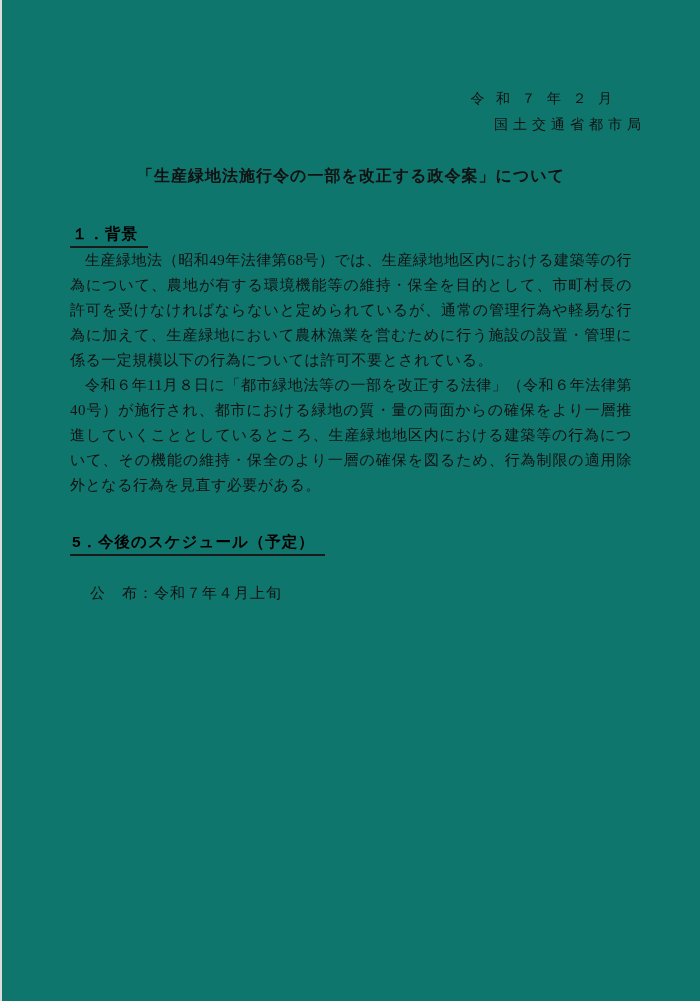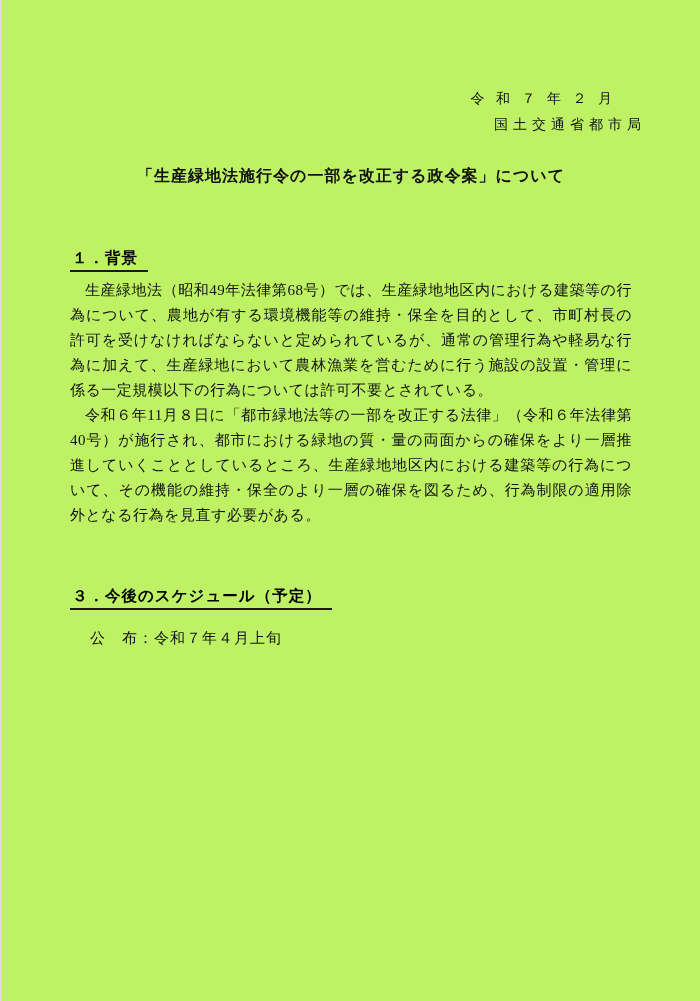--- a/index.html
+++ b/index.html
@@ -4,21 +4,21 @@
 <style>
   html, body {
     margin: 0;
     padding: 0;
     background: #ffffff;
   }
   .page {
     position: relative;
     width: 700px;
     height: 1001px;
-    background: #bef264;
+    background: #0f766e;
     border-left: 2px solid #dcdcdc;
     box-sizing: border-box;
     color: #111111;
     font-family: "Liberation Serif", "DejaVu Serif", serif;
     overflow: hidden;
   }
   .header {
     padding-top: 86px;
     padding-right: 54px;
     text-align: right;
@@ -55,33 +55,32 @@
   .section-heading {
     display: inline-block;
     font-family: "Liberation Sans", "DejaVu Sans", sans-serif;
     font-weight: bold;
     font-size: 15.5px;
     line-height: 19px;
     letter-spacing: 1px;
     color: #000000;
     border-bottom: 2px solid #1a1a1a;
     padding: 0 10px 3px 2px;
-    margin-top: 24px;
   }
   .body-para {
     margin: 0;
     font-size: 15px;
     line-height: 25px;
     text-align: justify;
     text-indent: 1em;
     letter-spacing: 0.5px;
   }
-  .para-group { margin-top: 6px; }
+  .para-group { }
   .schedule {
-    margin-top: 15px;
+    margin-top: 24px;
     padding-left: 20px;
   }
   .schedule-line {
     font-size: 15px;
     line-height: 26px;
     letter-spacing: 1px;
     white-space: nowrap;
   }
 </style>
 </head>
@@ -105,20 +104,20 @@
         <p class="body-para">令和６年11月８日に「都市緑地法等の一部を改正する法律」（令和６年法律第40号）が施行され、都市における緑地の質・量の両面からの確保をより一層推進していくこととしているところ、生産緑地地区内における建築等の行為について、その機能の維持・保全のより一層の確保を図るため、行為制限の適用除外となる行為を見直す必要がある。</p>
       </div>
     </div>
 
     <div class="section section-2">
       <div class="para-group">
       </div>
     </div>
 
     <div class="section section-3">
-      <div class="section-heading">３．今後のスケジュール（予定）</div>
+      <div class="section-heading">5．今後のスケジュール（予定）</div>
       <div class="schedule">
         <div class="schedule-line">公　布：令和７年４月上旬</div>
       </div>
     </div>
 
   </div>
 </div>
 
 </body></html>

